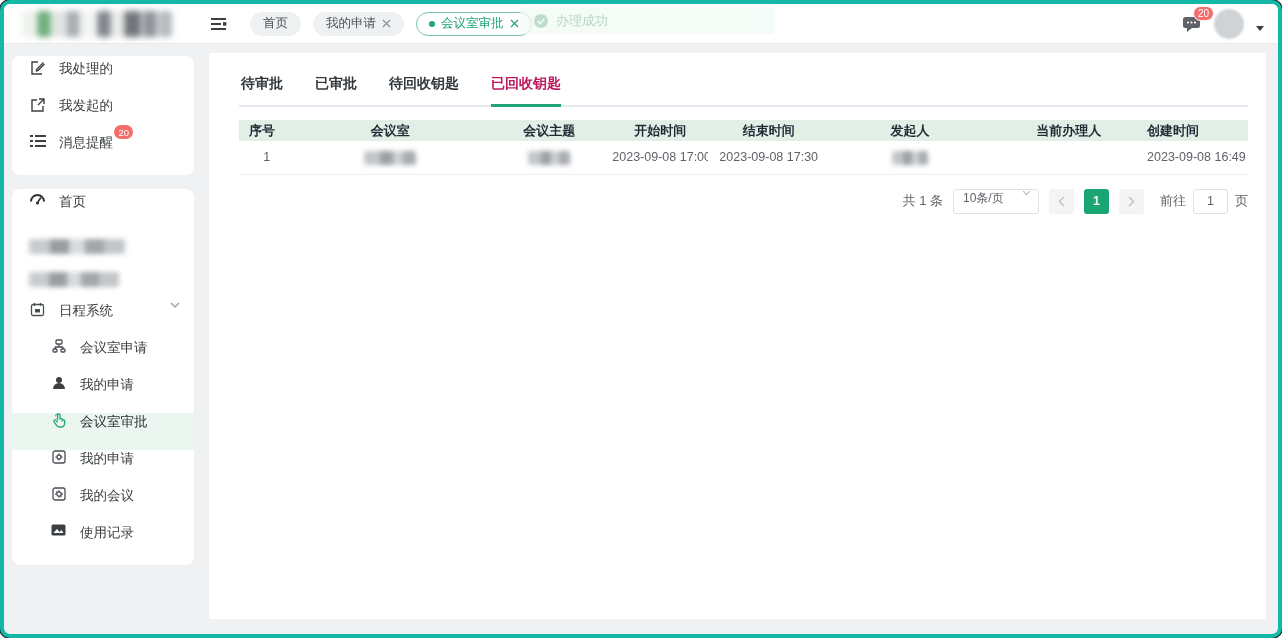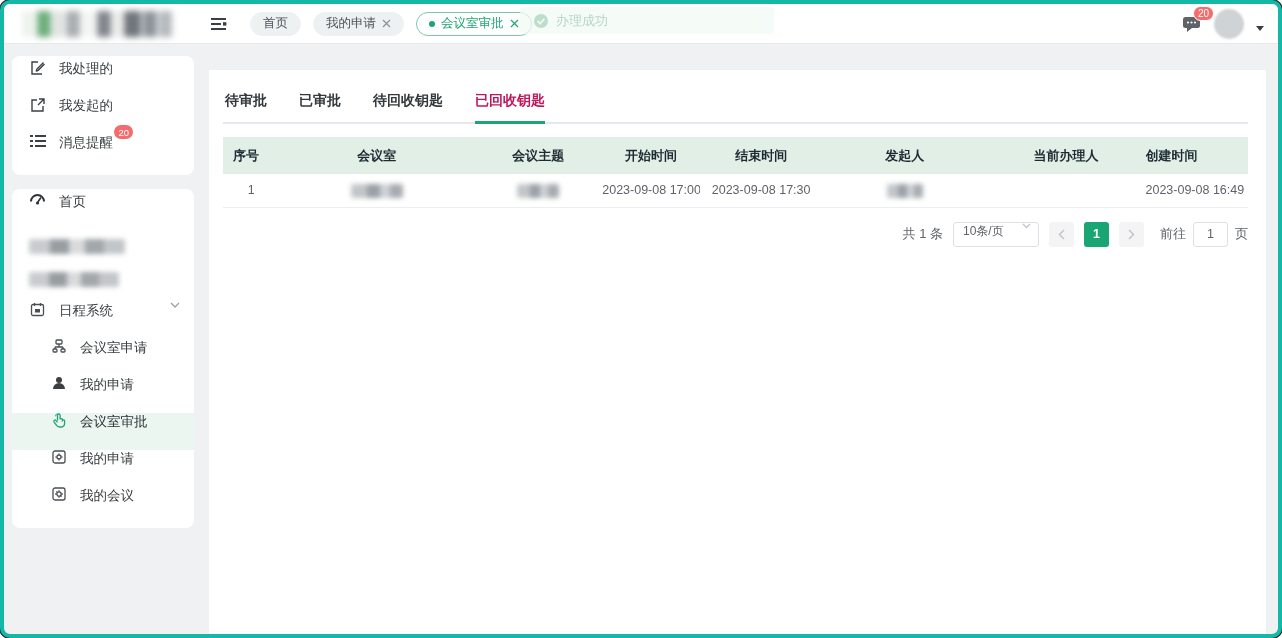--- a/index.html
+++ b/index.html
@@ -61,32 +61,32 @@
   }
   .nav-sub{ padding-left:38px; }
   .nav-sub.active{ background:#ecf6f0; color:#2b3135; }
   .blur-item{ height:33px; display:flex; align-items:center; padding-left:17px; }
   .blurline{
     width:96px; height:15px; border-radius:2px; filter:blur(2.5px);
     background:linear-gradient(90deg,#c9ccce 0 22%,#989da2 22% 42%,#d8dadc 42% 58%,#a2a7ab 58% 78%,#c3c6c9 78% 100%);
   }
   
   .main{ flex:1; padding:9px 12px 14px 9px; min-width:0; }
-  .panel{ background:#ffffff; border-radius:0; height:100%; padding:18px 18px 0 14px;margin-top:17px; }
+  .panel{ background:#ffffff; border-radius:0; height:100%; padding:18px 18px 0 30px; }
   .tabs{ display:flex; gap:32px; border-bottom:2px solid #e4e7ed; padding:0 2px; }
   .tab{
     font-size:14px; color:#33383d; padding:4px 0 12px 0; cursor:pointer;
     position:relative; white-space:nowrap; font-weight:700;
   }
   .tab.active{ color:#be185d; }
   .tab.active::after{ content:""; position:absolute; left:0; right:0; bottom:-2px; height:3px; background:#1fa573; }
   
   table{ width:100%; border-collapse:collapse; margin-top:13px; table-layout:fixed; }
   thead th{
-    background:#e2efe6; height:37px; font-size:13px; color:#1d2a33; font-weight:700;
+    background:#e2efe6; height:21px; font-size:13px; color:#1d2a33; font-weight:700;
     text-align:center; overflow:hidden; white-space:nowrap;
   }
   thead th.al{ text-align:left; padding-left:10px; }
   thead th.ar{ text-align:left; padding-right:10px; }
   tbody td{
     height:33px; font-size:12.5px; color:#5f6368; text-align:center;
     border-bottom:1px solid #ebeef5; white-space:nowrap; overflow:hidden;
   }
   tbody td.ar{ text-align:right; padding-right:6px; }
   .cellblur{
@@ -302,20 +302,29 @@
         </div>
         <div class="nav-item nav-sub">
           <span class="ic">
             <svg width="14" height="14" viewBox="0 0 14 14" fill="none" stroke="#4a4f54" stroke-width="1.3">
               <rect x="1" y="1" width="12" height="12" rx="2"></rect>
                 <circle cx="7" cy="7" r="2.2"></circle>
                 <path d="M7 3.2 L7 4.4 M7 9.6 L7 10.8 M3.2 7 L4.4 7 M9.6 7 L10.8 7 M4.4 4.4 L5.2 5.2 M8.8 8.8 L9.6 9.6"></path>
             </svg>
           </span>
           <span class="lbl">我的会议</span>
+        </div>
+        <div class="nav-item nav-sub">
+          <span class="ic">
+            <svg width="15" height="12" viewBox="0 0 15 12">
+              <rect x="0.5" y="0.5" width="14" height="11" rx="1.5" fill="#3c4043"></rect>
+              <path d="M2.5 9 L6 5 L8.5 8 L10.5 6 L12.5 9 Z" fill="#ffffff"></path>
+            </svg>
+          </span>
+          <span class="lbl">使用记录</span>
         </div>
       </div>
     </div>
 
     <div class="main">
       <div class="panel">
 
         <div class="tabs">
           <span class="tab">待审批</span>
           <span class="tab">已审批</span>

